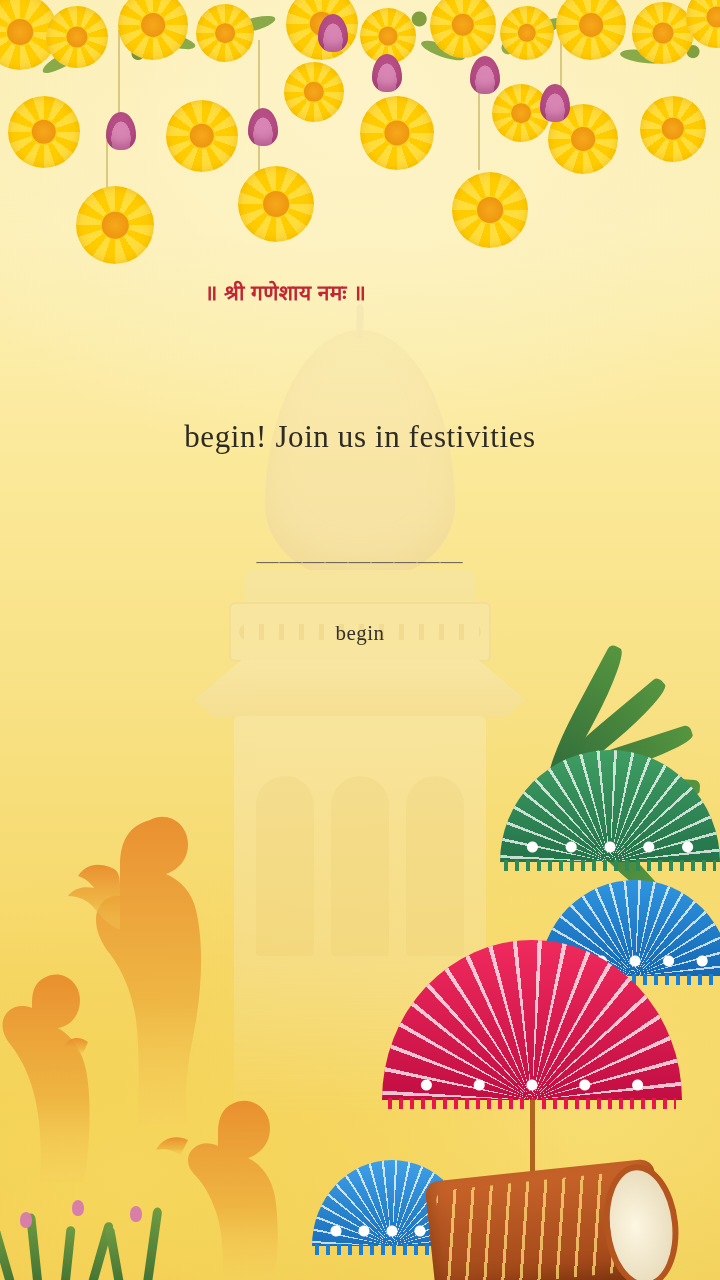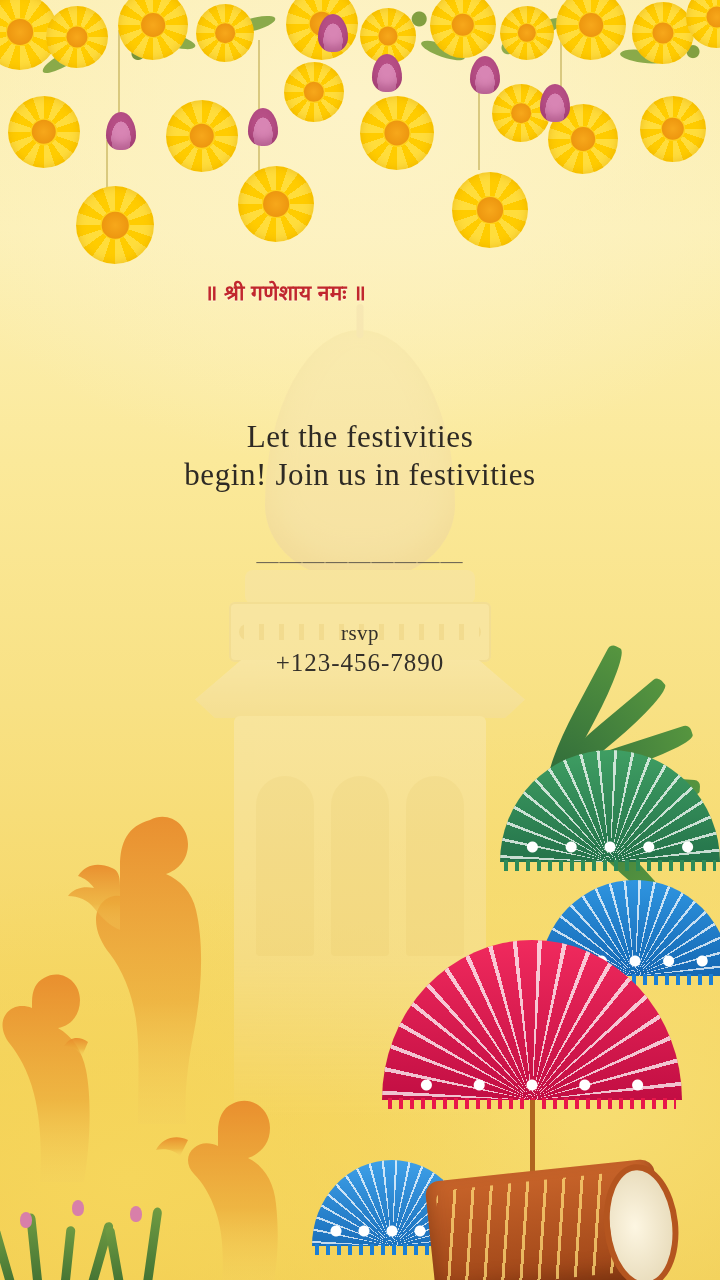--- a/index.html
+++ b/index.html
@@ -392,29 +392,27 @@
     <div class="lotus" style="left:248px;top:108px;"></div>
     <div class="lotus" style="left:318px;top:14px;"></div>
     <div class="lotus" style="left:372px;top:54px;"></div>
     <div class="lotus" style="left:470px;top:56px;"></div>
     <div class="lotus" style="left:540px;top:84px;"></div>
   </div>
 
   <div class="mantra">॥ श्री गणेशाय नमः ॥</div>
 
   <div class="verse">
-    <div>Let the festivities</div>
     <div>begin! Join us in festivities</div>
   </div>
 
   <div class="divider">—————————</div>
 
   <div class="rsvp">
-    <div>rsvp</div>
-    <div class="phone">+123-456-7890</div>
+    <div>begin</div>
   </div>
 
   <div class="palm">
     <span style="transform:rotate(-62deg);"></span>
     <span style="transform:rotate(-40deg);"></span>
     <span style="transform:rotate(-18deg);"></span>
     <span style="transform:rotate(4deg);"></span>
     <span style="transform:rotate(26deg);"></span>
     <span style="transform:rotate(48deg);"></span>
   </div>

